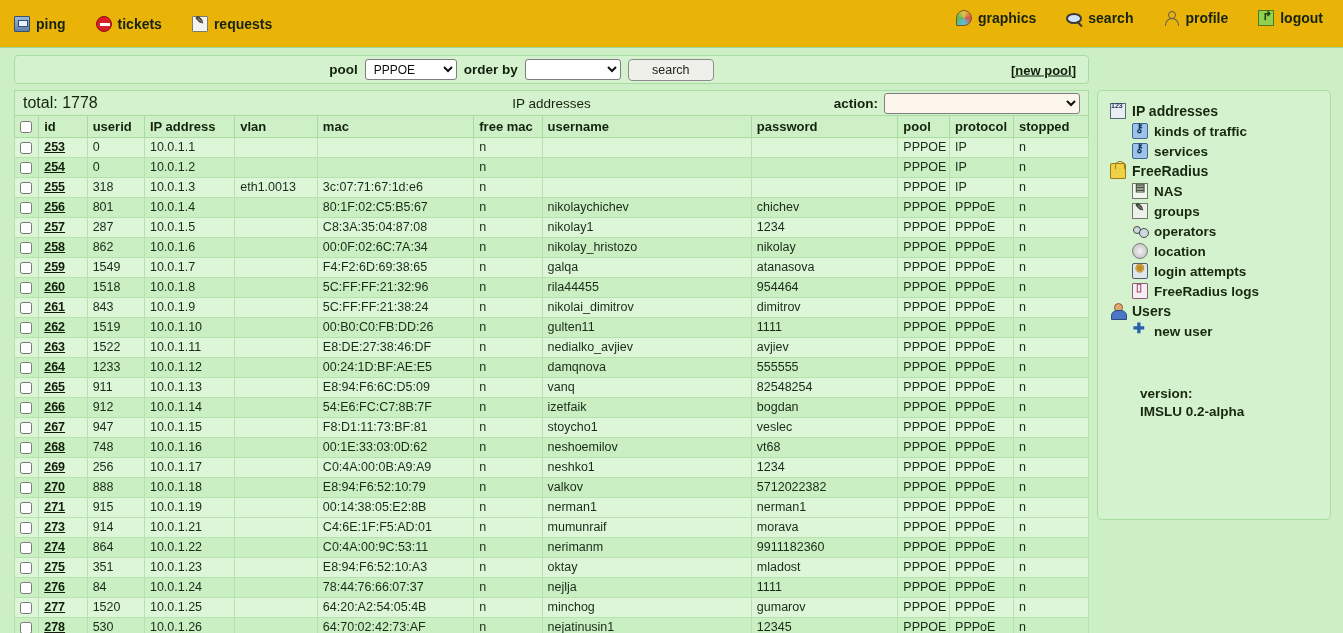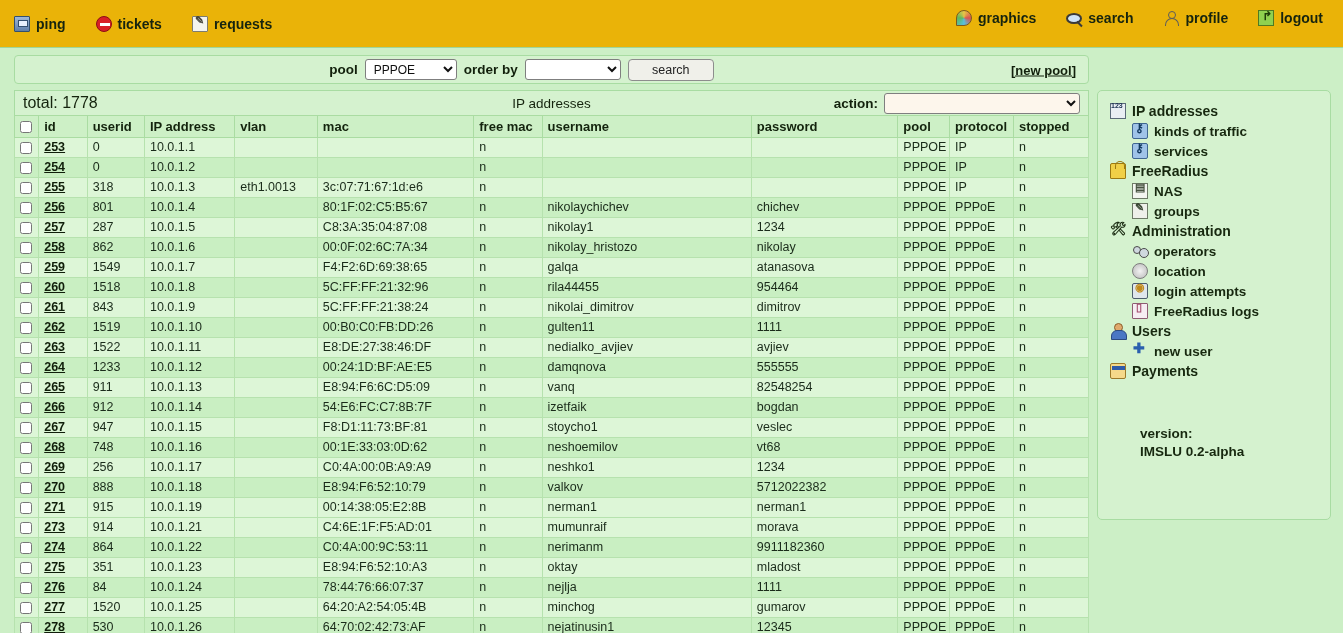--- a/index.html
+++ b/index.html
@@ -673,24 +673,20 @@
             <span class="side-label">FreeRadius</span>
           </div>
           <div class="side-item sub">
             <span class="si si-nas"></span>
             <span class="side-label">NAS</span>
           </div>
           <div class="side-item sub">
             <span class="si si-groups"></span>
             <span class="side-label">groups</span>
           </div>
-          <div class="side-item top">
-            <span class="si si-admin"></span>
-            <span class="side-label">Administration</span>
-          </div>
           <div class="side-item sub">
             <span class="si si-oper"></span>
             <span class="side-label">operators</span>
           </div>
           <div class="side-item sub">
             <span class="si si-loc"></span>
             <span class="side-label">location</span>
           </div>
           <div class="side-item sub">
             <span class="si si-login"></span>
@@ -700,24 +696,20 @@
             <span class="si si-logs"></span>
             <span class="side-label">FreeRadius logs</span>
           </div>
           <div class="side-item top">
             <span class="si si-users"></span>
             <span class="side-label">Users</span>
           </div>
           <div class="side-item sub">
             <span class="si si-newuser"></span>
             <span class="side-label">new user</span>
-          </div>
-          <div class="side-item top">
-            <span class="si si-pay"></span>
-            <span class="side-label">Payments</span>
           </div>
         </div>
       <div class="version">
         <div>version:</div>
         <div>IMSLU 0.2-alpha</div>
       </div>
     </div>
 
   </div>
 </div>

